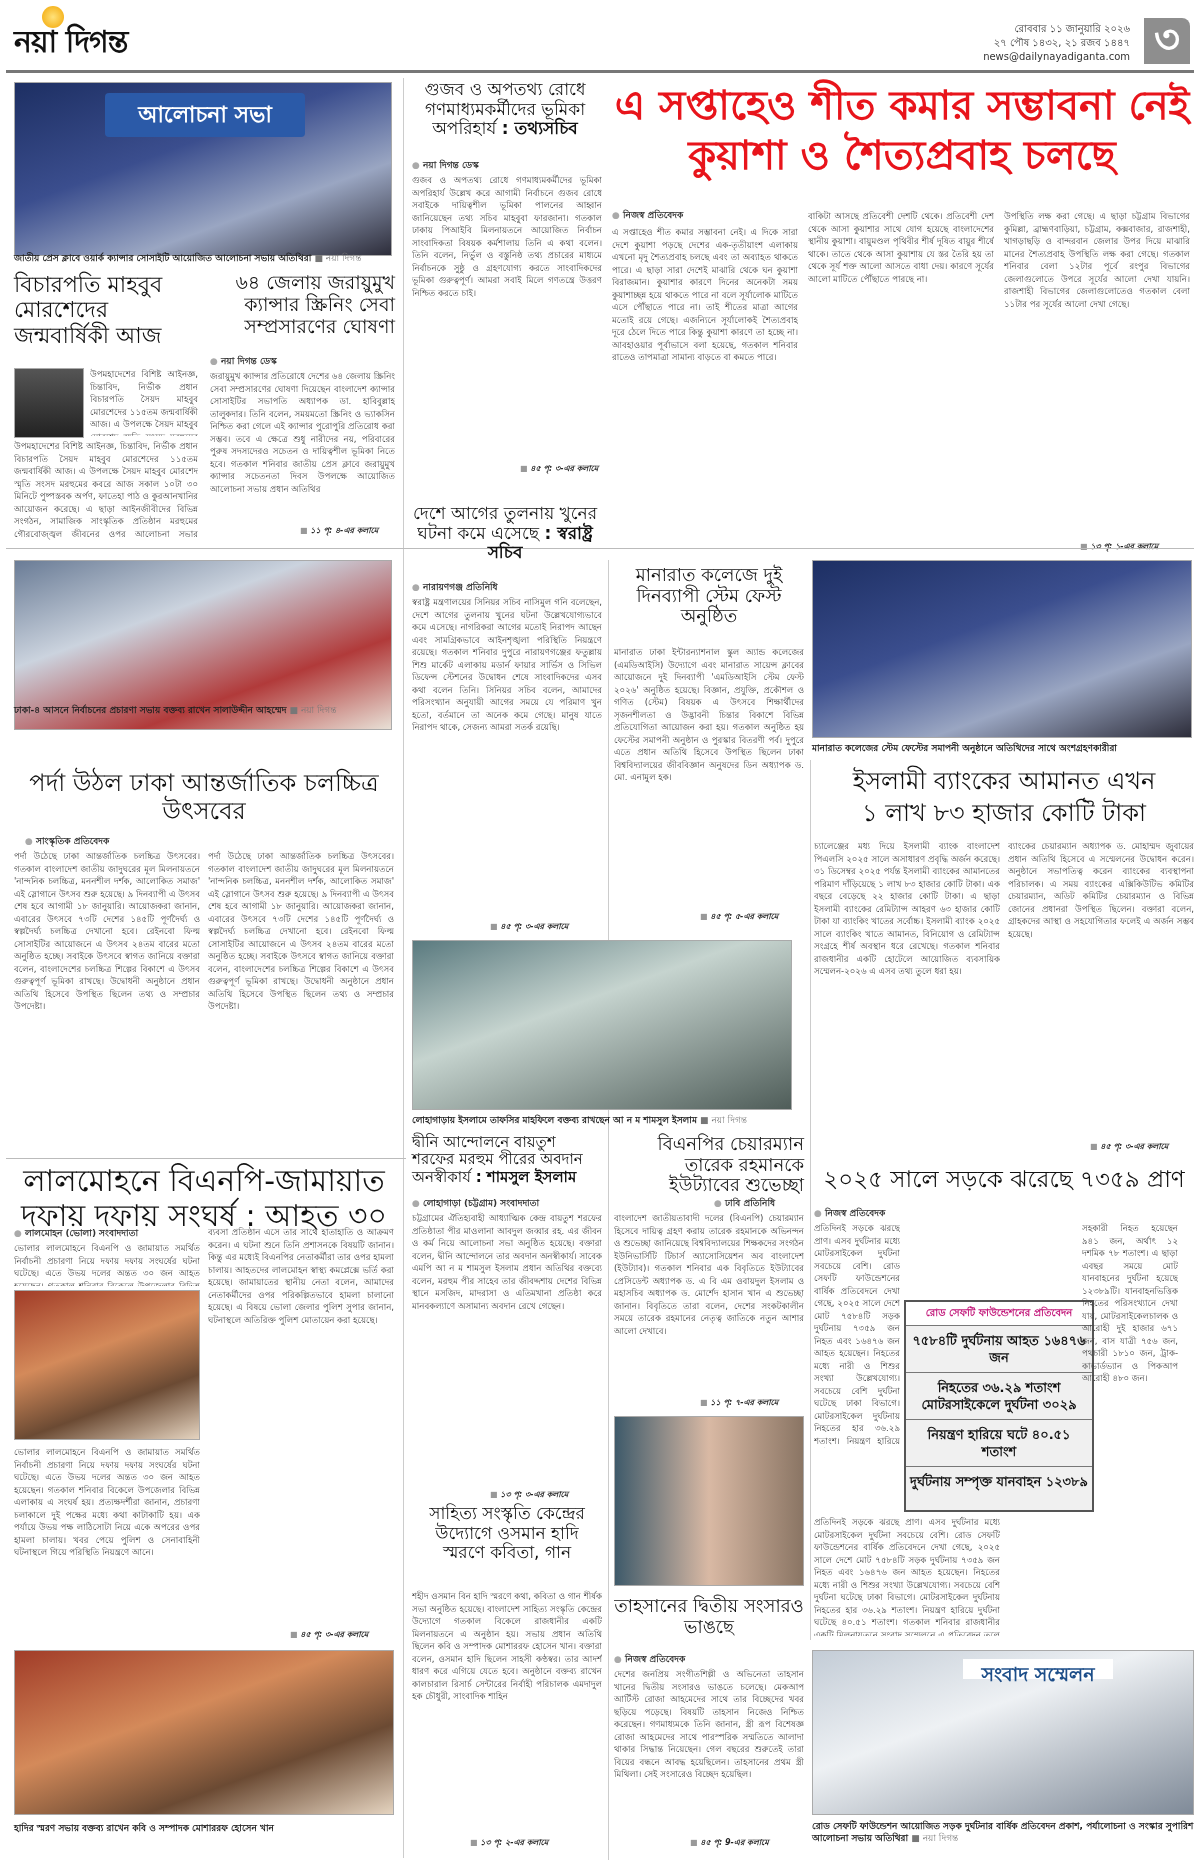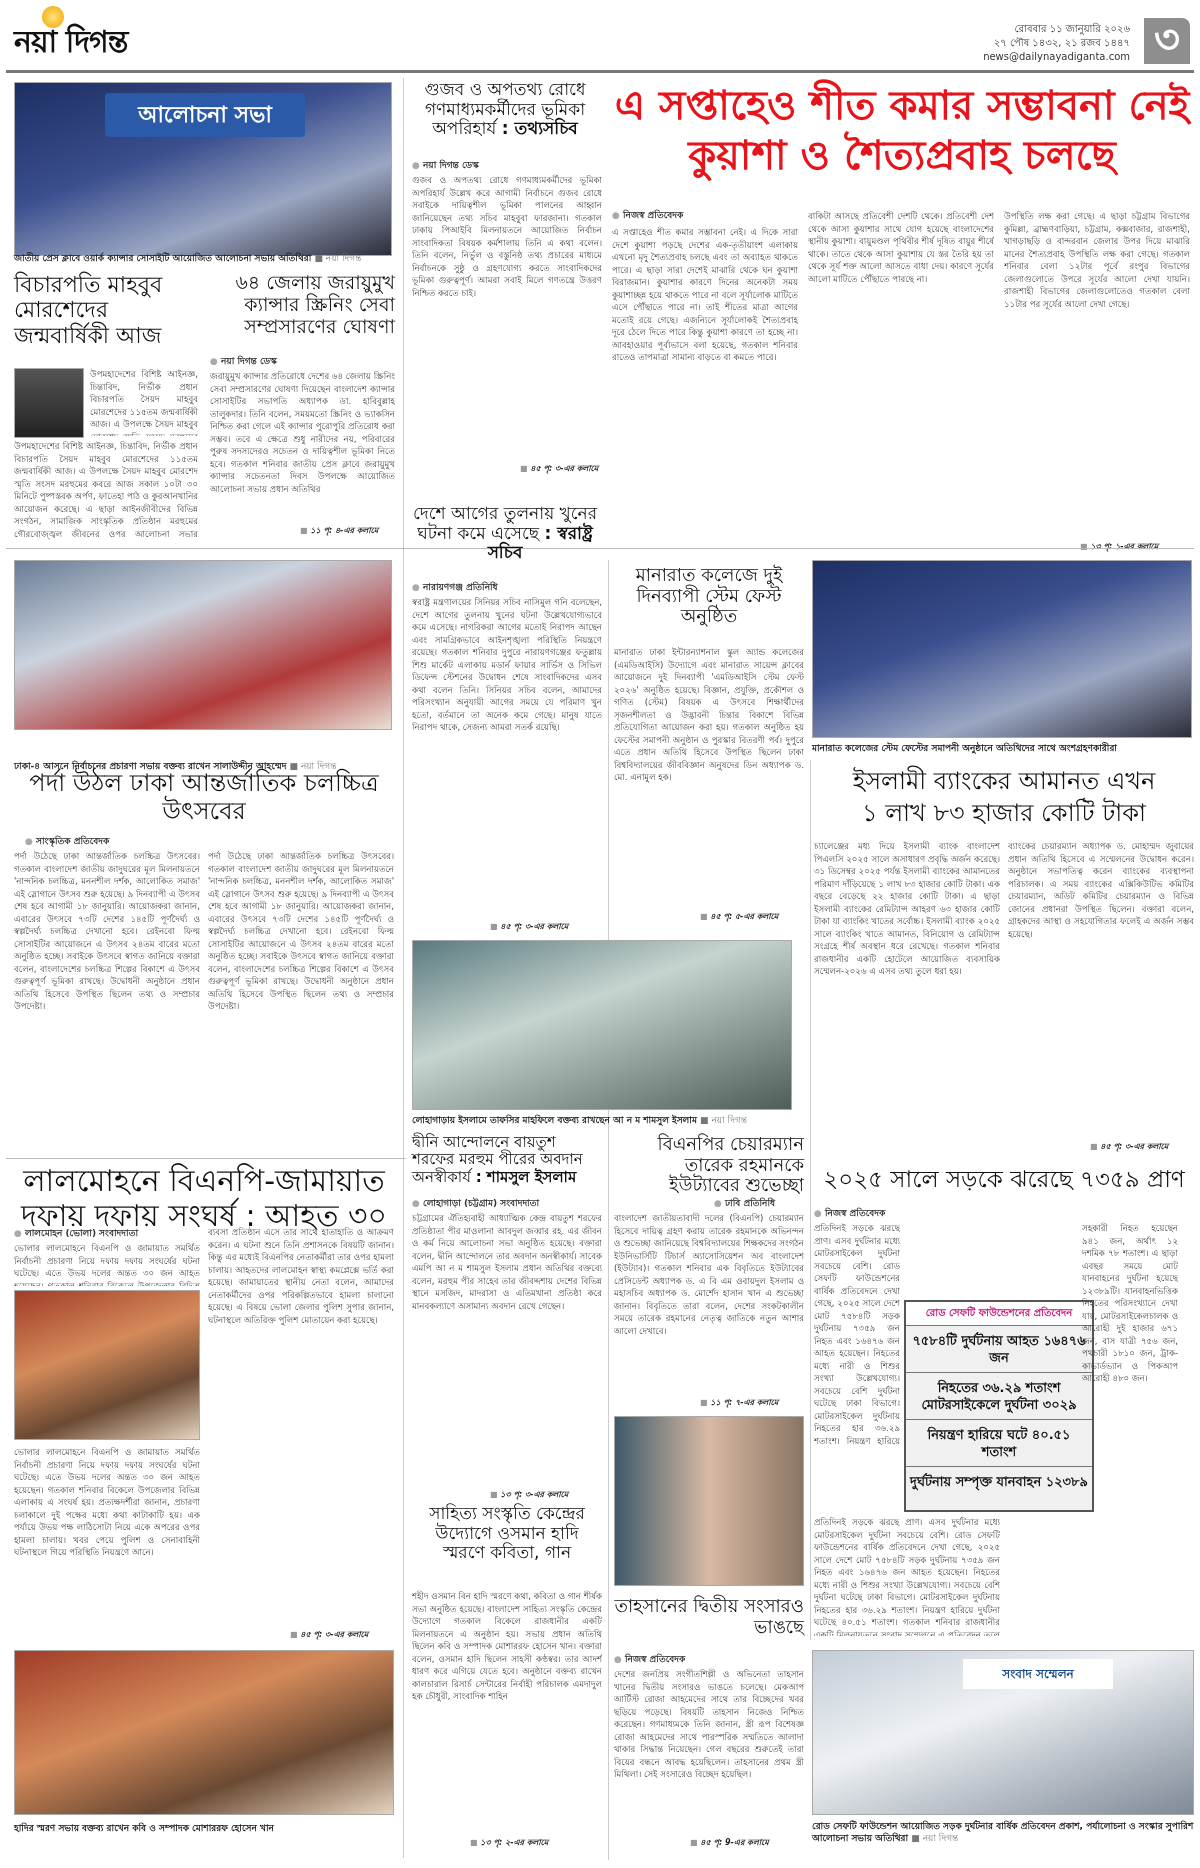--- a/index.html
+++ b/index.html
@@ -78,21 +78,21 @@
 <div class="abs hl red" style="left:612px;top:132px;width:580px;font-size:40px">কুয়াশা ও শৈত্যপ্রবাহ চলছে</div>
 <div class="abs byline" style="left:612px;top:208px">নিজস্ব প্রতিবেদক</div>
 <div class="abs body" style="left:612px;top:226px;width:186px;height:326px">এ সপ্তাহেও শীত কমার সম্ভাবনা নেই। এ দিকে সারা দেশে কুয়াশা পড়ছে দেশের এক-তৃতীয়াংশ এলাকায় এখনো মৃদু শৈত্যপ্রবাহ চলছে এবং তা অব্যাহত থাকতে পারে। এ ছাড়া সারা দেশেই মাঝারি থেকে ঘন কুয়াশা বিরাজমান। কুয়াশার কারণে দিনের অনেকটা সময় কুয়াশাচ্ছন্ন হয়ে থাকতে পারে না বলে সূর্যালোক মাটিতে এসে পৌঁছাতে পারে না। তাই শীতের মাত্রা আগের মতোই রয়ে গেছে। এজন্যিনে সূর্যালোকই শৈত্যপ্রবাহ দূরে ঠেলে দিতে পারে কিন্তু কুয়াশা কারণে তা হচ্ছে না। আবহাওয়ার পূর্বাভাসে বলা হয়েছে, গতকাল শনিবার রাতেও তাপমাত্রা সামান্য বাড়তে বা কমতে পারে।</div>
 <div class="abs body" style="left:808px;top:210px;width:186px;height:342px">বাকিটা আসছে প্রতিবেশী দেশটি থেকে। প্রতিবেশী দেশ থেকে আসা কুয়াশার সাথে যোগ হয়েছে বাংলাদেশের স্থানীয় কুয়াশা। বায়ুমণ্ডল পৃথিবীর শীর্ষ দূষিত বায়ুর শীর্ষে থাকে। তাতে থেকে আসা কুয়াশায় যে স্তর তৈরি হয় তা থেকে সূর্য শক্ত আলো আসতে বাধা দেয়। কারণে সূর্যের আলো মাটিতে পৌঁছাতে পারছে না।</div>
 <div class="abs body" style="left:1004px;top:210px;width:186px;height:330px">উপস্থিতি লক্ষ করা গেছে। এ ছাড়া চট্টগ্রাম বিভাগের কুমিল্লা, ব্রাহ্মণবাড়িয়া, চট্টগ্রাম, কক্সবাজার, রাজশাহী, খাগড়াছড়ি ও বান্দরবান জেলার উপর দিয়ে মাঝারি মানের শৈত্যপ্রবাহ উপস্থিতি লক্ষ করা গেছে। গতকাল শনিবার বেলা ১২টার পূর্বে রংপুর বিভাগের জেলাগুলোতে উপরে সূর্যের আলো দেখা যায়নি। রাজশাহী বিভাগের জেলাগুলোতেও গতকাল বেলা ১১টার পর সূর্যের আলো দেখা গেছে।</div>
 <div class="abs cont" style="left:1080px;top:540px;font-size:8px">১৩ পৃ: ১-এর কলামে</div>
 
 <div class="abs hline" style="left:6px;top:548px;width:1188px"></div>
 
 <div class="abs photo warm" style="left:14px;top:560px;width:378px;height:170px;background:linear-gradient(160deg,#6a7c96,#cbd3de 35%,#b13a3a 70%,#e8e0d6)"></div>
-<div class="abs caption" style="left:14px;top:760px;width:380px">
+<div class="abs caption" style="left:14px;top:704px;width:380px">
   <span>ঢাকা-৪ আসনে নির্বাচনের প্রচারণা সভায় বক্তব্য রাখেন সালাউদ্দীন আহম্মেদ</span> <span class="src">■ <span>নয়া দিগন্ত</span></span>
 </div>
 
 <div class="abs hl" style="left:410px;top:504px;width:190px;font-size:17px;text-align:center">
   <span>দেশে আগের তুলনায় খুনের ঘটনা কমে এসেছে</span> <b>: স্বরাষ্ট্র সচিব</b>
 </div>
 <div class="abs byline" style="left:412px;top:580px">নারায়ণগঞ্জ প্রতিনিধি</div>
 <div class="abs body" style="left:412px;top:596px;width:190px;height:320px">স্বরাষ্ট্র মন্ত্রণালয়ের সিনিয়র সচিব নাসিমুল গনি বলেছেন, দেশে আগের তুলনায় খুনের ঘটনা উল্লেখযোগ্যভাবে কমে এসেছে। নাগরিকরা আগের মতোই নিরাপদ আছেন এবং সামগ্রিকভাবে আইনশৃঙ্খলা পরিস্থিতি নিয়ন্ত্রণে রয়েছে। গতকাল শনিবার দুপুরে নারায়ণগঞ্জের ফতুল্লায় শিশু মার্কেট এলাকায় মডার্ন ফায়ার সার্ভিস ও সিভিল ডিফেন্স স্টেশনের উদ্বোধন শেষে সাংবাদিকদের এসব কথা বলেন তিনি। সিনিয়র সচিব বলেন, আমাদের পরিসংখ্যান অনুযায়ী আগের সময়ে যে পরিমাণ খুন হতো, বর্তমানে তা অনেক কমে গেছে। মানুষ যাতে নিরাপদ থাকে, সেজন্য আমরা সতর্ক রয়েছি।</div>
 <div class="abs cont" style="left:490px;top:920px;font-size:8px">৪৫ পৃ: ৩-এর কলামে</div>
 
@@ -152,26 +152,26 @@
 </div>
 <div class="abs body" style="left:1082px;top:1222px;width:96px;height:420px">সহকারী নিহত হয়েছেন ৯৪১ জন, অর্থাৎ ১২ দশমিক ৭৮ শতাংশ। এ ছাড়া এবছর সময়ে মোট যানবাহনের দুর্ঘটনা হয়েছে ১২৩৮৯টি। যানবাহনভিত্তিক নিহতের পরিসংখ্যানে দেখা যায়, মোটরসাইকেলচালক ও আরোহী দুই হাজার ৬৭১ জন, বাস যাত্রী ৭৫৬ জন, পথচারী ১৮১০ জন, ট্রাক-কাভার্ডভ্যান ও পিকআপ আরোহী ৪৮০ জন।</div>
 <div class="abs body" style="left:814px;top:1516px;width:186px;height:120px">প্রতিদিনই সড়কে ঝরছে প্রাণ। এসব দুর্ঘটনার মধ্যে মোটরসাইকেল দুর্ঘটনা সবচেয়ে বেশি। রোড সেফটি ফাউন্ডেশনের বার্ষিক প্রতিবেদনে দেখা গেছে, ২০২৫ সালে দেশে মোট ৭৫৮৪টি সড়ক দুর্ঘটনায় ৭৩৫৯ জন নিহত এবং ১৬৪৭৬ জন আহত হয়েছেন। নিহতের মধ্যে নারী ও শিশুর সংখ্যা উল্লেখযোগ্য। সবচেয়ে বেশি দুর্ঘটনা ঘটেছে ঢাকা বিভাগে। মোটরসাইকেল দুর্ঘটনায় নিহতের হার ৩৬.২৯ শতাংশ। নিয়ন্ত্রণ হারিয়ে দুর্ঘটনা ঘটেছে ৪০.৫১ শতাংশ। গতকাল শনিবার রাজধানীর একটি মিলনায়তনে সংবাদ সম্মেলনে এ প্রতিবেদন তুলে ধরেন ফাউন্ডেশনের চেয়ারম্যান অধ্যাপক ড. এ</div>
 <div class="abs cont" style="left:1100px;top:1712px;font-size:8px">১১ পৃ: ১-এর কলামে</div>
 
 <div class="abs hl" style="left:412px;top:1504px;width:190px;font-size:17px;text-align:center">সাহিত্য সংস্কৃতি কেন্দ্রের উদ্যোগে ওসমান হাদি স্মরণে কবিতা, গান</div>
 <div class="abs body" style="left:412px;top:1590px;width:190px;height:240px">শহীদ ওসমান বিন হাদি স্মরণে কথা, কবিতা ও গান শীর্ষক সভা অনুষ্ঠিত হয়েছে। বাংলাদেশ সাহিত্য সংস্কৃতি কেন্দ্রের উদ্যোগে গতকাল বিকেলে রাজধানীর একটি মিলনায়তনে এ অনুষ্ঠান হয়। সভায় প্রধান অতিথি ছিলেন কবি ও সম্পাদক মোশাররফ হোসেন খান। বক্তারা বলেন, ওসমান হাদি ছিলেন সাহসী কণ্ঠস্বর। তার আদর্শ ধারণ করে এগিয়ে যেতে হবে। অনুষ্ঠানে বক্তব্য রাখেন কালচারাল রিসার্চ সেন্টারের নির্বাহী পরিচালক এমদাদুল হক চৌধুরী, সাংবাদিক শাহিন</div>
 <div class="abs cont" style="left:470px;top:1836px;font-size:8px">১৩ পৃ: ২-এর কলামে</div>
 
 <div class="abs photo" style="left:614px;top:1416px;width:190px;height:170px;background:linear-gradient(90deg,#3e5a6a,#d9b9a4 50%,#8a7564)"></div>
-<div class="abs hl" style="left:614px;top:1596px;width:190px;font-size:18px;text-align:right">তাহসানের দ্বিতীয় সংসারও ভাঙছে</div>
+<div class="abs hl" style="left:614px;top:1596px;width:190px;font-size:18px;text-align:center">তাহসানের দ্বিতীয় সংসারও ভাঙছে</div>
 <div class="abs byline" style="left:614px;top:1652px">নিজস্ব প্রতিবেদক</div>
 <div class="abs body" style="left:614px;top:1668px;width:190px;height:160px">দেশের জনপ্রিয় সংগীতশিল্পী ও অভিনেতা তাহসান খানের দ্বিতীয় সংসারও ভাঙতে চলেছে। মেকআপ আর্টিস্ট রোজা আহমেদের সাথে তার বিচ্ছেদের খবর ছড়িয়ে পড়েছে। বিষয়টি তাহসান নিজেও নিশ্চিত করেছেন। গণমাধ্যমকে তিনি জানান, স্ত্রী রূপ বিশেষজ্ঞ রোজা আহমেদের সাথে পারস্পরিক সম্মতিতে আলাদা থাকার সিদ্ধান্ত নিয়েছেন। গেল বছরের শুরুতেই তারা বিয়ের বন্ধনে আবদ্ধ হয়েছিলেন। তাহসানের প্রথম স্ত্রী মিথিলা। সেই সংসারেও বিচ্ছেদ হয়েছিল।</div>
 <div class="abs cont" style="left:690px;top:1836px;font-size:8px">৪৫ পৃ: 9-এর কলামে</div>
 
 <div class="abs photo warm" style="left:14px;top:1650px;width:380px;height:165px"></div>
 <div class="abs caption" style="left:14px;top:1822px;width:380px">হাদির স্মরণ সভায় বক্তব্য রাখেন কবি ও সম্পাদক মোশাররফ হোসেন খান</div>
 
 <div class="abs photo light" style="left:812px;top:1650px;width:382px;height:165px">
-  <div style="position:absolute;left:150px;top:8px;width:150px;height:30px;background:#fff;color:#1d4e89;font-size:12px;font-weight:bold;text-align:center;line-height:30px">সংবাদ সম্মেলন</div>
+  <div style="position:absolute;left:150px;top:8px;width:150px;height:20px;background:#fff;color:#1d4e89;font-size:19px;font-weight:bold;text-align:center;line-height:30px">সংবাদ সম্মেলন</div>
 </div>
 <div class="abs caption" style="left:812px;top:1820px;width:382px">
   <span>রোড সেফটি ফাউন্ডেশন আয়োজিত সড়ক দুর্ঘটনার বার্ষিক প্রতিবেদন প্রকাশ, পর্যালোচনা ও সংস্কার সুপারিশ আলোচনা সভায় অতিথিরা</span> <span class="src">■ <span>নয়া দিগন্ত</span></span>
 </div>
 
 </body></html>

